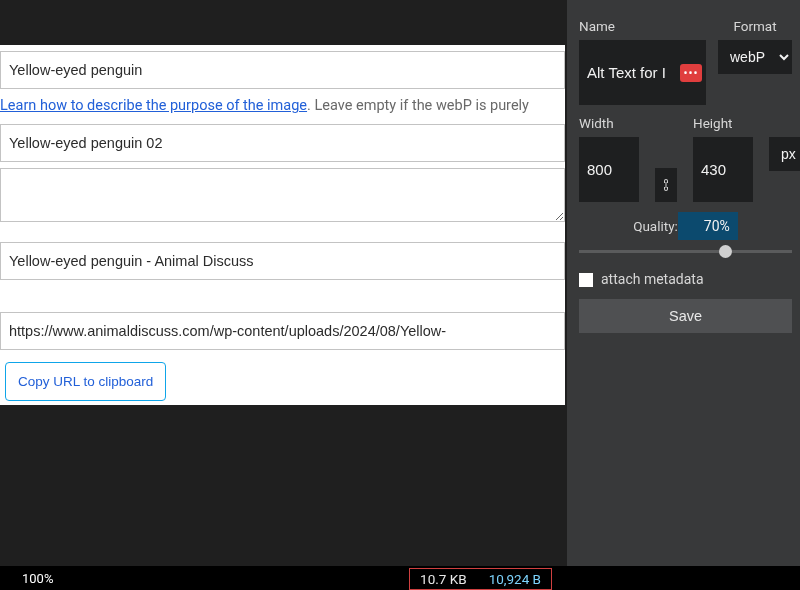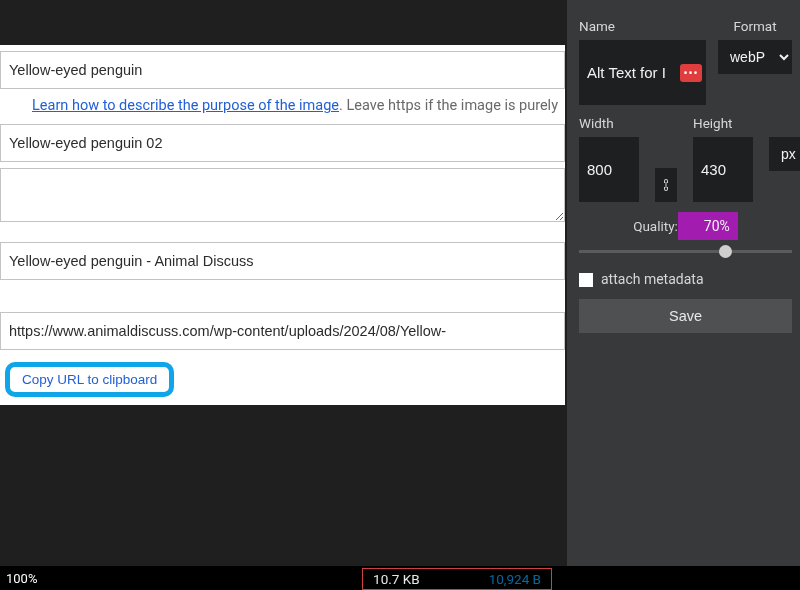--- a/index.html
+++ b/index.html
@@ -42,31 +42,30 @@
   .gap-md { height: 20px; }
 
   .help-text {
     font-size: 14.5px;
     color: #696969;
     padding: 8px 0 10px 0;
   }
   .help-text a {
     color: #2260d8;
     text-decoration: underline;
-    padding-left: 32px;
   }
 
   .copy-btn {
     margin: 12px 0 0 5px;
-    border: 5px solid #0ea5e9;
+    border: 1px solid #0ea5e9;
     color: #2260d8;
     background: #fff;
     font-size: 13.5px;
-    padding: 5px 12px;
-    border-radius: 10px;
+    padding: 11px 12px;
+    border-radius: 4px;
     cursor: pointer;
   }
 
   .side-panel {
     position: absolute;
     top: 0;
     right: 0;
     width: 233px;
     height: 570px;
     background: #38393a;
@@ -122,21 +121,21 @@
     background: #1e1f20;
     display:flex;align-items:center;justify-content:center;
     color:#d7d7d7;
   }
 
   .quality-row {
     display:flex; justify-content:center; align-items:center;
     margin-top: 6px;
   }
   .quality-val {
-    background:#a21caf;
+    background:#0c4a6e;
     color:#f2f2f2;
     padding: 6px 8px;
     min-width: 60px;
     text-align:right;
     font-size:14px;
   }
 
   .slider {
     width: 100%;
     margin: 8px 0 14px 0;
@@ -183,45 +182,45 @@
     position:absolute;
     left:0; bottom:0;
     width:800px; height:24px;
     background:#000;
     color:#d7d7d7;
     font-size:13px;
     display:flex;
     align-items:center;
   }
   .zoom {
-    background:#000;color:#fff;padding:3px 6px;font-size:13px;
+    background:#000;color:#fff;padding:3px 6px;font-size:13px;margin-left:16px;
   }
   .file-size-box {
     position:absolute;
     right:248px;
     bottom:0;
     border:1px solid #d04040;
     padding:2px 10px;
     display:flex;gap:22px;
     font-size:13.5px;
     align-items:center;
   }
   .file-size-box .primary { color:#e8e8e8; }
-  .file-size-box .secondary { color:#0369a1;margin-left:47px; }
+  .file-size-box .secondary { color:#7dd3fc; }
 </style>
 </head>
 <body>
 
 <div class="top-bar"></div>
 
 <div class="main-area">
   <div class="gap-sm"></div>
   <input class="field" type="text" value="Yellow-eyed penguin" style="">
   <div class="help-text">
-    <a href="#">Learn how to describe the purpose of the image</a><span>. Leave https if the image is purely</span>
+    <a href="#">Learn how to describe the purpose of the image</a><span>. Leave empty if the webP is purely</span>
   </div>
   <input class="field" type="text" value="Yellow-eyed penguin 02" style="">
   <div class="gap-sm"></div>
   <textarea class="field field-tall" style=""></textarea>
   <div class="gap-md"></div>
   <input class="field" type="text" value="Yellow-eyed penguin - Animal Discuss" style="">
   <div style="height:32px"></div>
   <input class="field" type="text" value="https://www.animaldiscuss.com/wp-content/uploads/2024/08/Yellow-" style="">
   <button class="copy-btn">Copy URL to clipboard</button>
 </div>

